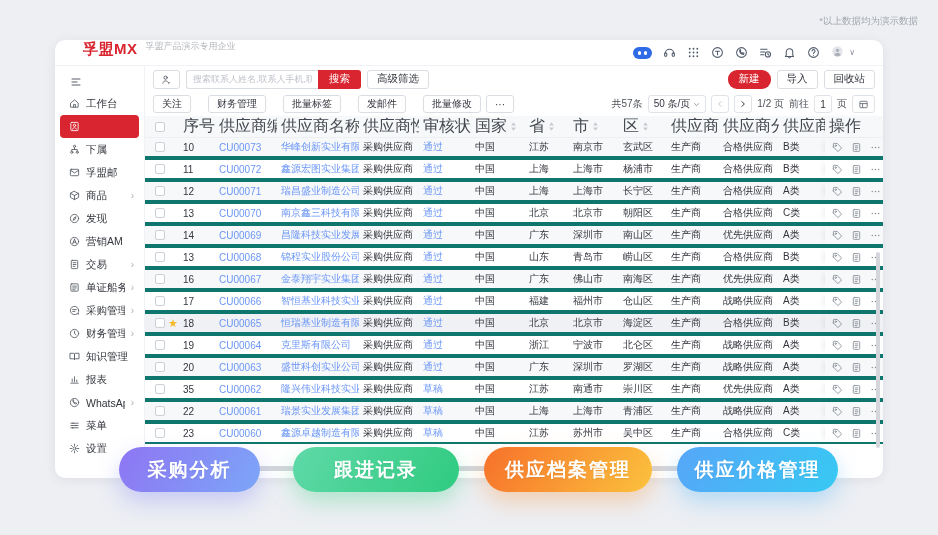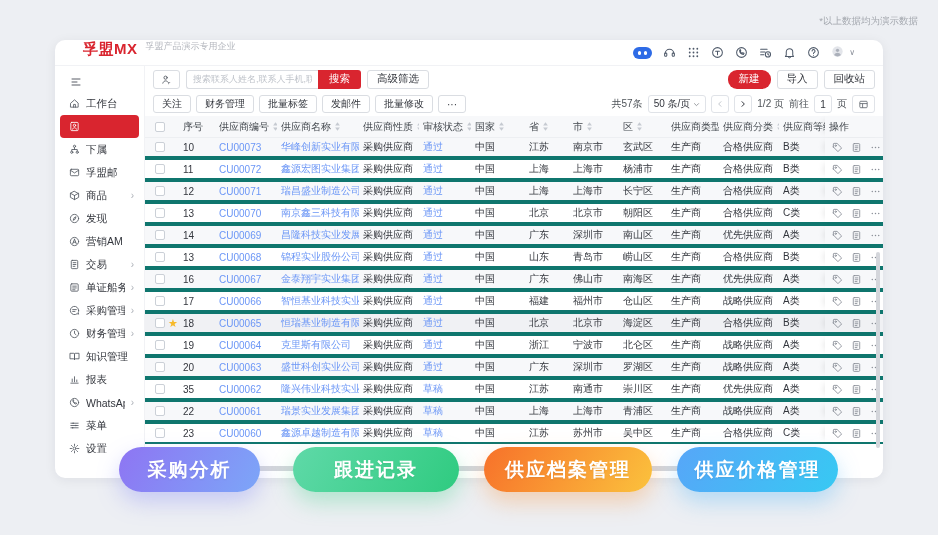--- a/index.html
+++ b/index.html
@@ -72,21 +72,21 @@
   .pg-box { height:18px; border:1px solid #E0E3E8; border-radius:3px; background:#fff;
     display:flex; align-items:center; justify-content:center; padding:0 5px; color:#33363D; gap:3px; }
   .pg-arrow { width:18px; padding:0; }
   .pg-arrow svg { width:8px; height:8px; }
   .pg-dim { color:#C3C7CD; }
   .goto-input { width:18px; height:18px; border:1px solid #E0E3E8; border-radius:3px; text-align:center;
     font-size:10px; color:#33363D; outline:none; font-family:"Liberation Sans","DejaVu Sans",sans-serif; }
 
   
   .grid-row { display:grid; grid-template-columns:34px 36px 62px 82px 60px 52px 54px 44px 50px 48px 52px 60px 46px 58px; }
-  .thead { height:22px; background:#F7F8FA; align-items:center; font-size:10px; color:#43484E;
+  .thead { height:22px; background:#F7F8FA; align-items:center; font-size:16px; color:#43484E;
     border-bottom:1px solid #EDEFF2; flex:none; }
   .th { padding:0 4px; display:flex; align-items:center; gap:3px; white-space:nowrap; overflow:hidden; height:100%; }
   .sort-ico { flex:none; display:flex; }
   .tbody { height:306px; overflow:hidden; flex:none; }
   .tr { height:22px; align-items:center; font-size:10px; color:#33363D; border-bottom:4px solid #0f766e; background:#fff; }
   .tr.zebra { background:#F7F8FA; }
   .tr.highlight { background:#F0F1F4; }
   .td { padding:0 4px; white-space:nowrap; overflow:hidden; text-overflow:ellipsis; height:100%; display:flex; align-items:center; }
   .td.blue { color:#6B96F6; cursor:pointer; }
   .cb { width:10px; height:10px; border:1px solid #CBD0D7; border-radius:2px; background:#fff; flex:none; cursor:pointer; }
@@ -371,21 +371,21 @@
             <button class="btn-red search-btn">搜索</button>
           </div>
           <button class="btn-plain">高级筛选</button>
           <div class="spacer"></div>
           <button class="btn-red">新建</button>
           <button class="btn-plain">导入</button>
           <button class="btn-plain">回收站</button>
         </div>
 
         <div class="toolbar">
-          <span id="toolbar-btns" style="display:flex;gap:5px;justify-content:center;">
+          <span id="toolbar-btns" style="display:flex;gap:17px;justify-content:center;">
               <button class="btn-plain tb-btn">关注</button>
               <button class="btn-plain tb-btn">财务管理</button>
               <button class="btn-plain tb-btn">批量标签</button>
               <button class="btn-plain tb-btn">发邮件</button>
               <button class="btn-plain tb-btn">批量修改</button>
             </span>
           <button class="btn-plain tb-btn">···</button>
           <div class="pg">
             <span>共57条</span>
             <span class="pg-box">

